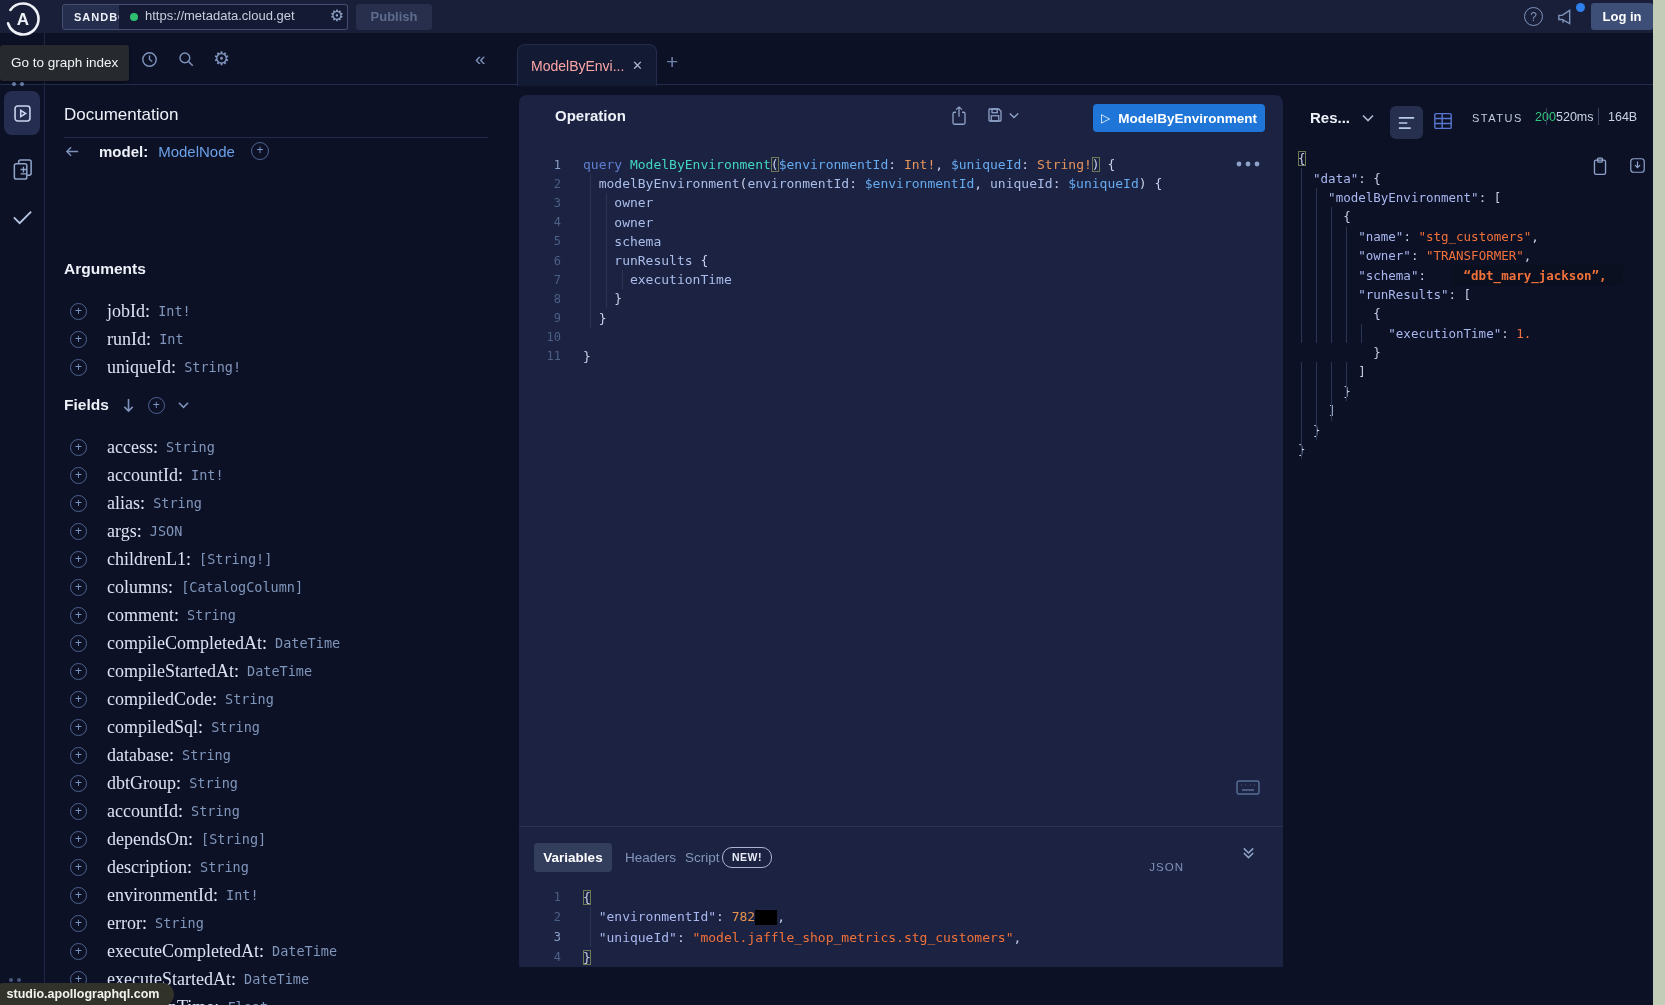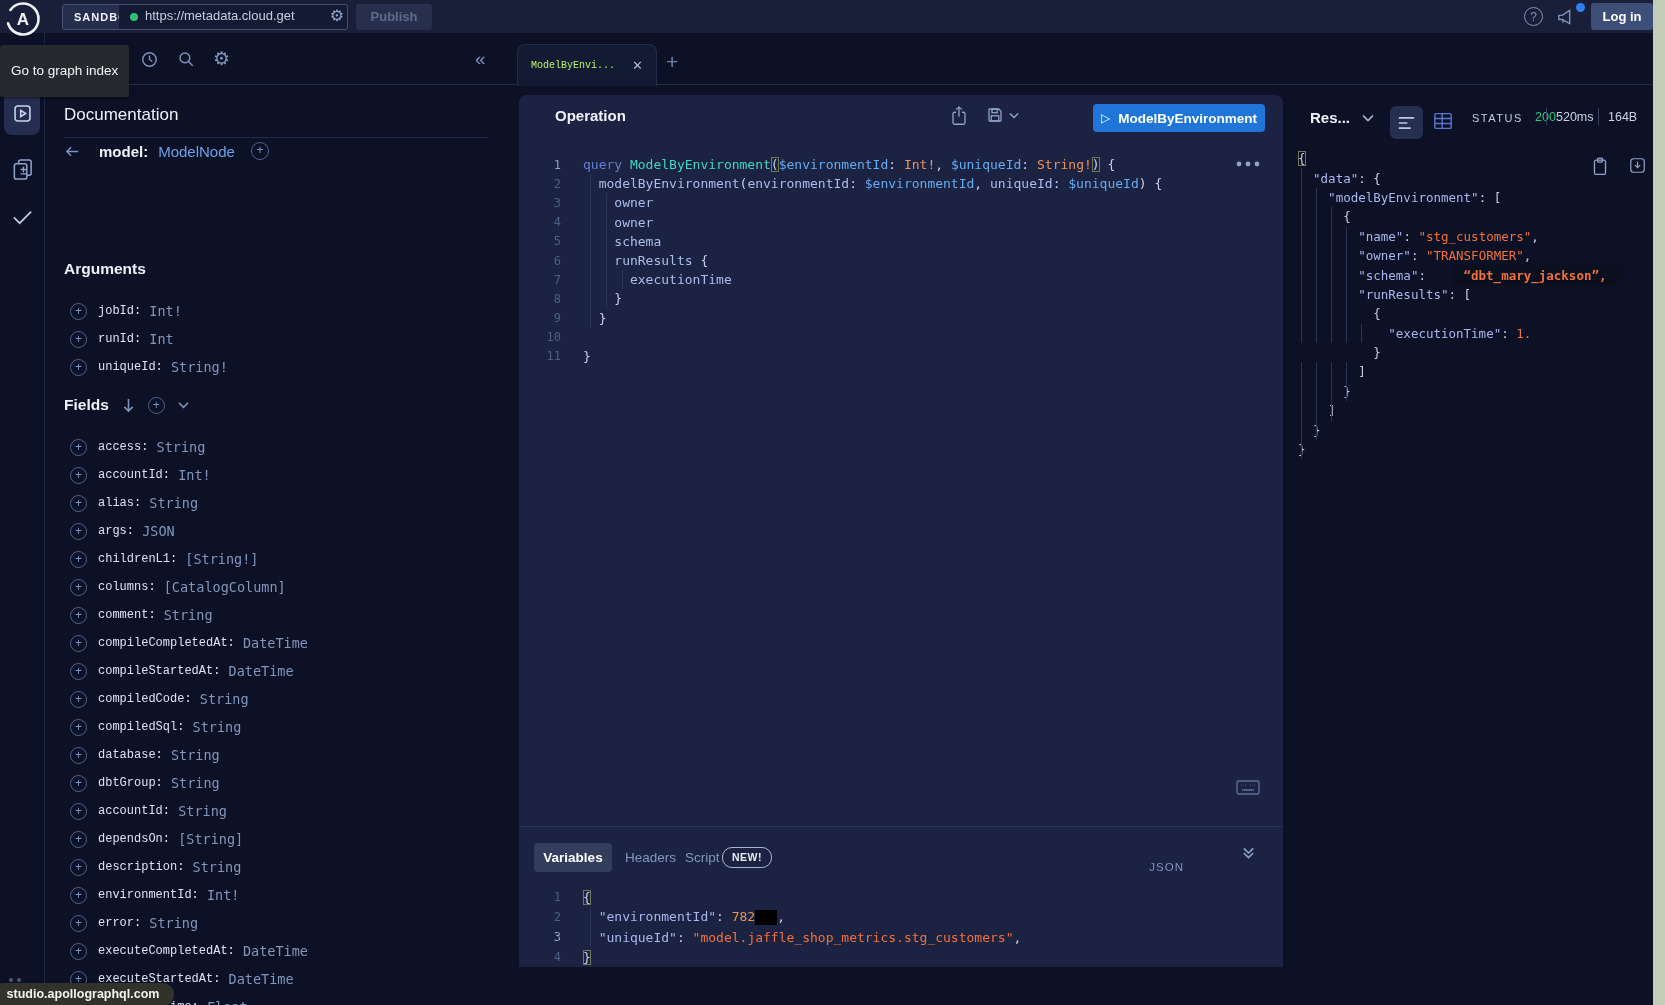--- a/index.html
+++ b/index.html
@@ -43,29 +43,29 @@
   .doc-divider{position:absolute;left:20px;top:52px;width:424px;height:1px;background:#232c4a;}
   .model-row{position:absolute;left:20px;top:54px;height:24px;display:flex;align-items:center;gap:10px;}
   .back-arrow{color:#7e93bb;}
   .model-label{font-size:15px;font-weight:bold;color:#eef1f8;margin-left:8px;}
   .model-type{font-size:15px;color:#6ba1e8;}
   .sec-title{position:absolute;left:20px;font-size:15.5px;font-weight:bold;color:#eef1f8;}
   .doc-list{position:absolute;left:0;width:461px;}
   .doc-row{height:28px;display:flex;align-items:center;padding-left:26px;}
   .plus-circle{width:17px;height:17px;border:1.2px solid #4e6390;border-radius:50%;color:#7b97c4;
     font-size:12px;line-height:15px;text-align:center;flex:none;box-sizing:border-box;}
-  .f-name{font-family:Liberation Mono, monospace;font-size:12px;color:#dce3f2;margin-left:11px;white-space:pre;}
+  .f-name{font-family:Liberation Serif, serif;font-size:18px;color:#dce3f2;margin-left:20px;white-space:pre;}
   .f-type{font-family:"DejaVu Sans Mono",monospace;font-size:13.5px;color:#8096ba;white-space:pre;}
   .fields-head{position:absolute;left:20px;top:311px;display:flex;align-items:center;gap:13px;}
   .mini-ic{color:#7e93bb;}
   
   .tab{position:absolute;left:517px;top:44px;width:140px;height:42px;background:#131a34;
     border:1px solid #232c4a;border-bottom:none;border-radius:8px 8px 0 0;z-index:5;
     display:flex;align-items:center;padding:0 13px;box-sizing:border-box;}
-  .tab-label{font-size:10px;color:#bef264;flex:1;white-space:nowrap;overflow:hidden;font-family:Liberation Mono, monospace;}
+  .tab-label{font-size:14px;color:#fca5a5;flex:1;white-space:nowrap;overflow:hidden;}
   .tab-close{color:#aab6cf;font-size:13px;margin-left:6px;}
   .new-tab-btn{position:absolute;left:666px;top:50px;font-size:21px;color:#6d82ab;font-weight:300;}
   
   .op-card{position:absolute;left:519px;top:95px;width:764px;height:872px;background:#1c2342;
     border-radius:8px 8px 0 0;}
   .op-title{position:absolute;left:36px;top:12px;font-size:15px;font-weight:bold;color:#eef1f8;}
   .share-ic{position:absolute;left:431px;top:11px;color:#8fa3c9;}
   .save-ic{position:absolute;left:467px;top:11px;color:#8fa3c9;}
   .save-chev{position:absolute;left:490px;top:17px;color:#8fa3c9;}
   .run-btn{position:absolute;left:574px;top:9px;width:172px;height:28px;background:#1f76d8;border-radius:4px;
@@ -109,21 +109,21 @@
   .status-code{position:absolute;left:234px;top:25px;font-size:12.5px;color:#30c77e;margin-left:11px;}
   .sep{position:absolute;top:23px;width:1px;height:17px;background:#36415f;}
   .dur{position:absolute;left:266px;top:25px;font-size:12.5px;color:#c9d3e6;}
   .siz{position:absolute;left:318px;top:25px;font-size:12.5px;color:#c9d3e6;}
   .copy-ic{position:absolute;left:302px;top:72px;color:#8fa3c9;}
   .dl-ic{position:absolute;left:339px;top:72px;color:#8fa3c9;}
   .res-area{position:absolute;left:0;top:64px;width:363px;padding-left:8px;box-sizing:border-box;}
   .res-area .cl{height:19.4px;}
   .res-area .ct{font-size:12.5px;}
   
-  .tooltip{position:absolute;left:0;top:45px;height:28px;padding:12px 11px;background:#26292e;border-radius:3px;
+  .tooltip{position:absolute;left:0;top:45px;height:28px;padding:4px 11px;background:#26292e;border-radius:3px;
     color:#f2f3f5;font-size:13.5px;line-height:28px;z-index:50;box-shadow:0 1px 3px rgba(0,0,0,.5);}
   .status-bubble{position:absolute;left:-8px;top:983px;width:182px;height:23px;background:#31322a;
     border-radius:12px;color:#f2f3ef;font-size:12.5px;font-weight:bold;text-align:center;line-height:23px;z-index:60;}
   .right-strip{position:absolute;left:1653px;top:0;width:12px;height:1005px;background:#c3ccb6;}
 </style>
 </head>
 <body>
 
 <div class="screen">
 

